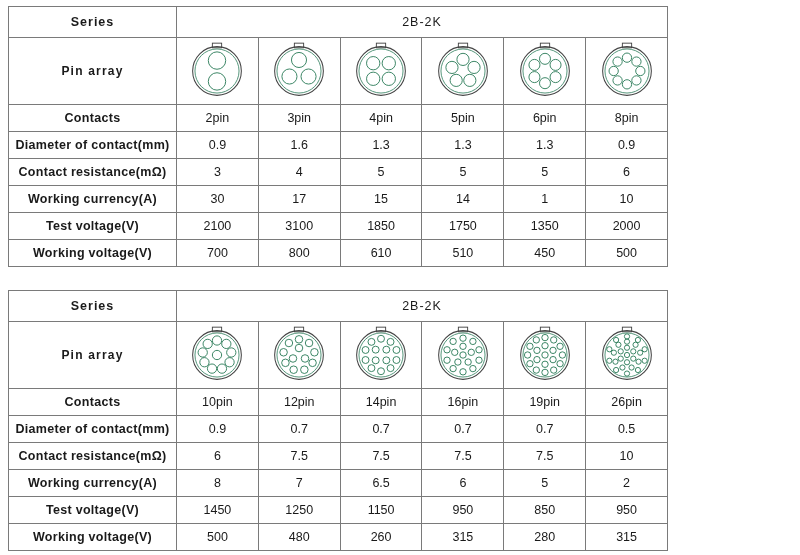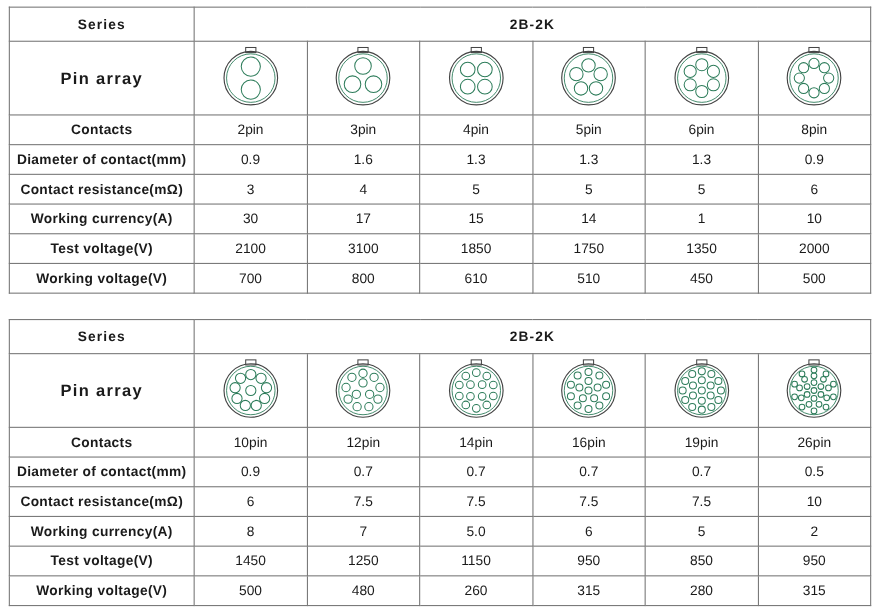--- a/index.html
+++ b/index.html
@@ -19,21 +19,21 @@
     height: 555px;
     box-sizing: border-box;
     padding: 6px 8px 4px 8px;
     display: flex;
     flex-direction: column;
     justify-content: space-between;
   }
   table.spec {
     border-collapse: collapse;
     table-layout: fixed;
-    width: 784px;
+    width: 660px;
     border: 1px solid #7a7a7a;
     padding-left: 33px;
   }
   table.spec td {
     border: 1px solid #7a7a7a;
     text-align: center;
     vertical-align: middle;
     font-size: 12.5px;
     padding: 2px 1px;
     background: #ffffff;
@@ -47,30 +47,30 @@
   }
   td.series-head {
     background: #cfe8f7;
     font-weight: bold;
     font-size: 16px;
     letter-spacing: 1px;
     height: 26px;
   }
   td.series-value {
     background: #cfe8f7;
-    font-weight: bold;
+    font-weight: normal;
     font-size: 16px;
     letter-spacing: 1px;
   }
   td.pinrow {
     height: 62px;
     padding: 0;
   }
   td.label.pinlabel {
-    font-size: 15px;
+    font-size: 12px;
     letter-spacing: 1.2px;
   }
   .pincell {
     display: flex;
     align-items: center;
     justify-content: center;
     height: 60px;
   }
   .datarow td {
     height: 22px;
@@ -414,21 +414,21 @@
       <td>7.5</td>
       <td>7.5</td>
       <td>7.5</td>
       <td>7.5</td>
       <td>10</td>
     </tr>
     <tr class="datarow">
       <td class="label">Working currency(A)</td>
       <td>8</td>
       <td>7</td>
-      <td>5.0</td>
+      <td>6.5</td>
       <td>6</td>
       <td>5</td>
       <td>2</td>
     </tr>
     <tr class="datarow">
       <td class="label">Test voltage(V)</td>
       <td>1450</td>
       <td>1250</td>
       <td>1150</td>
       <td>950</td>

